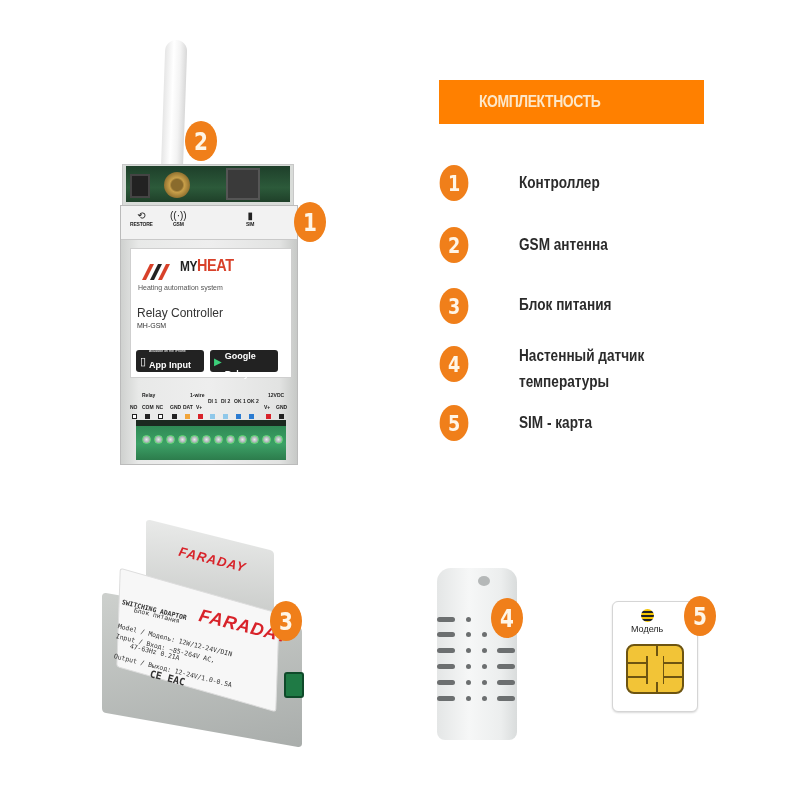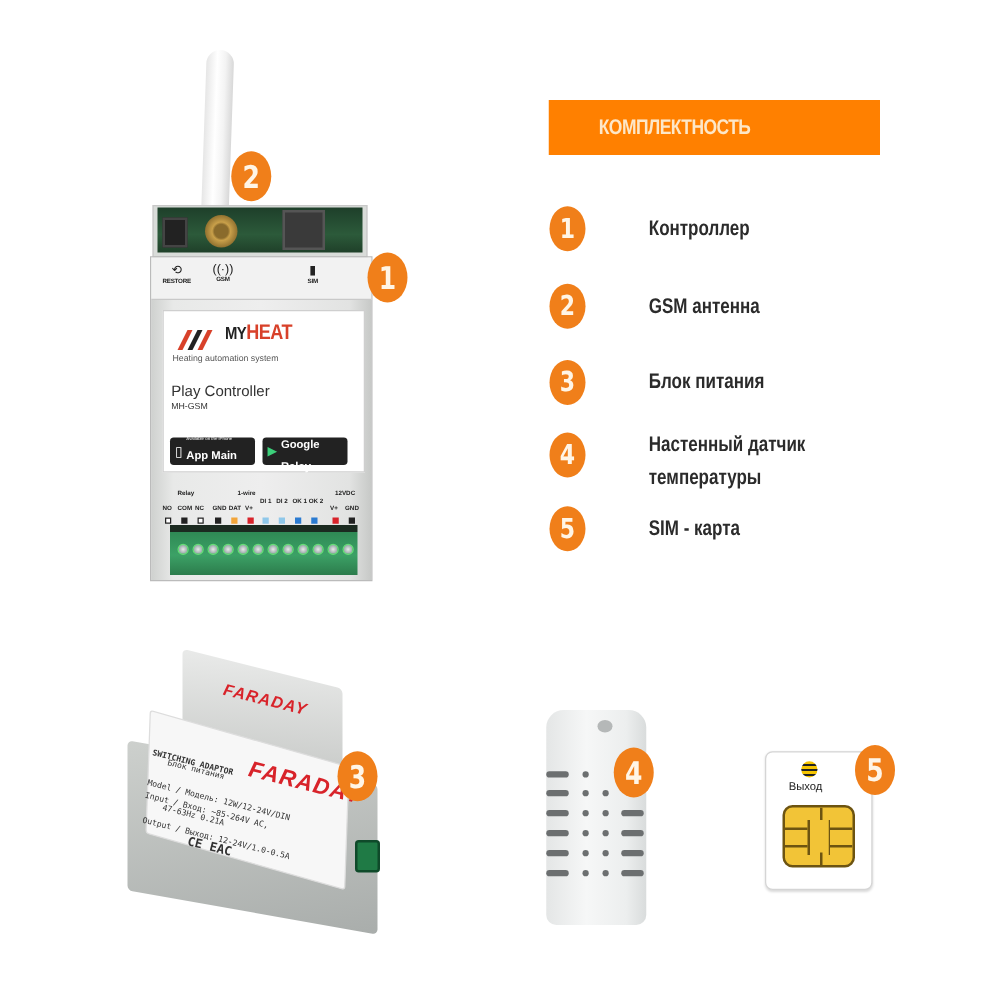--- a/index.html
+++ b/index.html
@@ -181,26 +181,26 @@
   <div class="ctrl-face"></div>
   <svg class="logo-stripes" viewBox="0 0 38 18">
     <path d="M2 18 L10 2 L14 2 L6 18Z" fill="#d8412a"></path>
     <path d="M10 18 L18 2 L22 2 L14 18Z" fill="#222"></path>
     <path d="M18 18 L26 2 L30 2 L22 18Z" fill="#d8412a"></path>
   </svg>
   <div class="logo-text">
     <span>MY</span><span class="heat">HEAT</span>
   </div>
   <div class="logo-sub">Heating automation system</div>
-  <div class="face-title">Play Controller</div>
+  <div class="face-title">Relay Controller</div>
   <div class="face-model">MH-GSM</div>
 
   <div class="store-btn" style="left:136px;width:68px;">
     <span style="font-size:11px;">▯</span>
-    <span><span class="small">Available on the iPhone</span><span class="big">App Main</span></span>
+    <span><span class="small">Available on the iPhone</span><span class="big">App Input</span></span>
   </div>
   <div class="store-btn" style="left:210px;width:68px;">
     <span style="font-size:10px;color:#3ccf7a;">▶</span>
     <span><span class="small">GET IT ON</span><span class="big">Google Relay</span></span>
   </div>
 
   <div class="terminal-labels">
     <span class="term-lbl" style="left:14px;top:0;">Relay</span>
     <span class="term-lbl" style="left:62px;top:0;">1-wire</span>
     <span class="term-lbl" style="left:140px;top:0;">12VDC</span>
@@ -287,21 +287,21 @@
   <div class="vent" style="left:497px;top:648px;width:18px;height:5px;"></div>
   <div class="vent" style="left:497px;top:664px;width:18px;height:5px;"></div>
   <div class="vent" style="left:497px;top:680px;width:18px;height:5px;"></div>
   <div class="vent" style="left:497px;top:696px;width:18px;height:5px;"></div>
   <div class="badge lg" style="left:487px;top:598px;">4</div>
 </div>
 
 <div>
   <div class="sim-card"></div>
   <div class="beeline-logo"></div>
-  <div class="beeline-text">Выход</div>
+  <div class="beeline-text">Модель</div>
   <div class="chip">
     <div class="ln" style="left:0;top:16px;width:18px;height:1.5px;"></div>
     <div class="ln" style="left:0;top:30px;width:18px;height:1.5px;"></div>
     <div class="ln" style="right:0;top:16px;width:18px;height:1.5px;"></div>
     <div class="ln" style="right:0;top:30px;width:18px;height:1.5px;"></div>
     <div class="ln" style="left:18px;top:10px;width:1.5px;height:28px;"></div>
     <div class="ln" style="right:18px;top:10px;width:1.5px;height:28px;"></div>
     <div class="ln" style="left:28px;top:0;width:1.5px;height:10px;"></div>
     <div class="ln" style="left:28px;bottom:0;width:1.5px;height:10px;"></div>
   </div>

